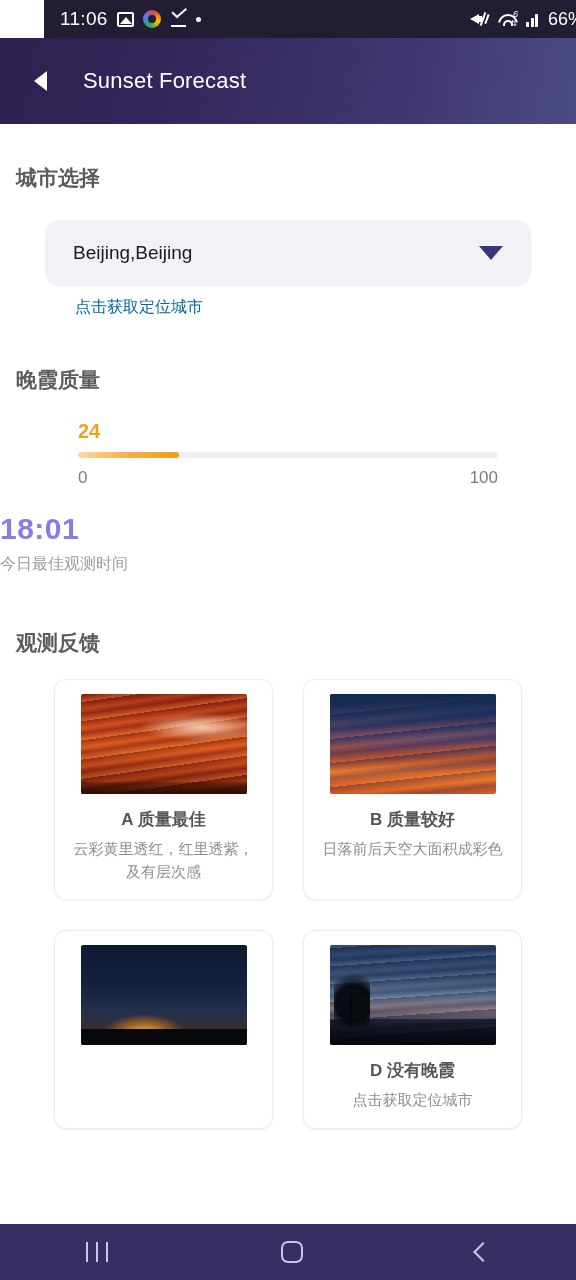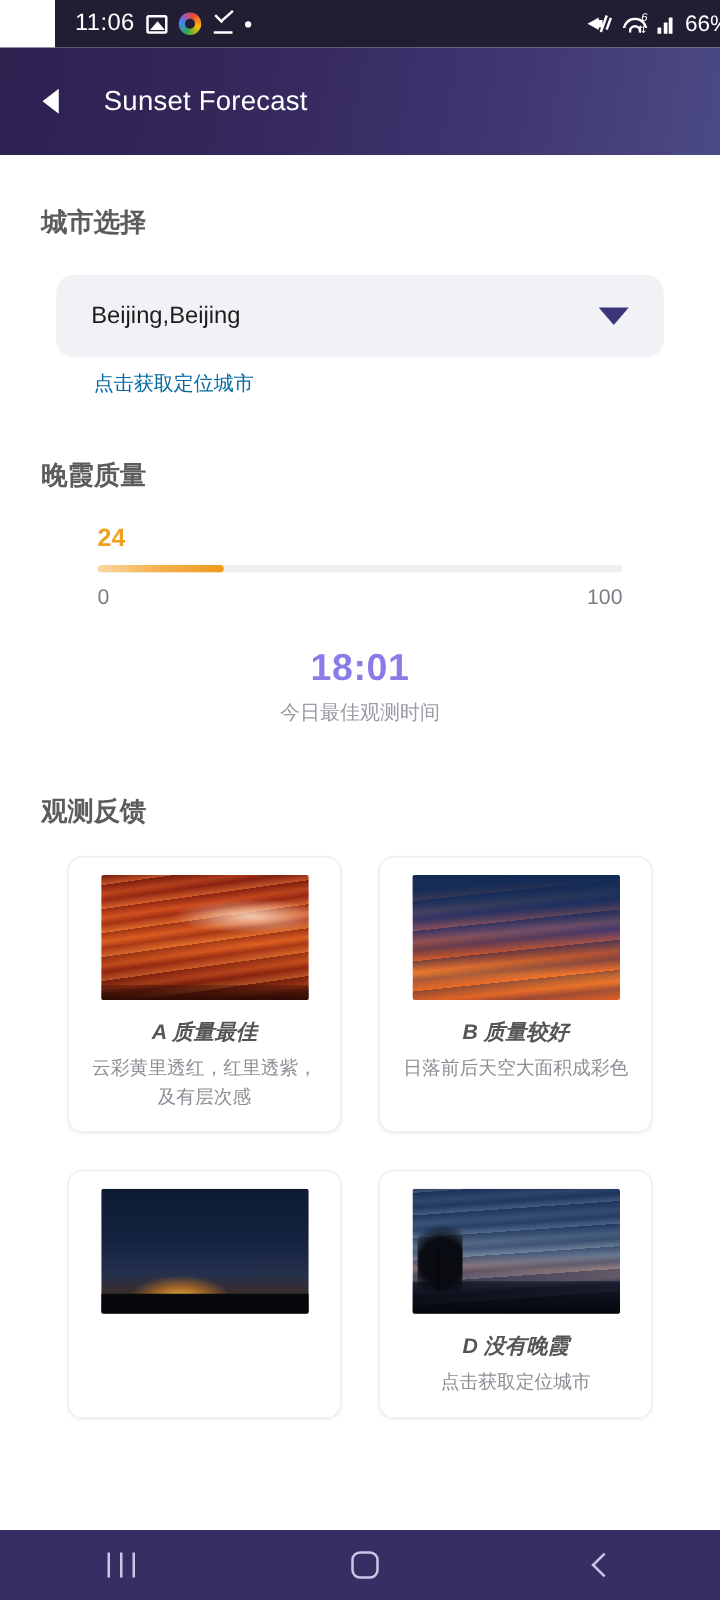--- a/index.html
+++ b/index.html
@@ -68,47 +68,47 @@
   .appbar{
     height:86px; width:100%;
     background:linear-gradient(100deg,#2d2150 0%,#34285c 35%,#3f3570 68%,#4b4a84 100%);
     display:flex; align-items:center; padding-left:34px; gap:36px;
   }
   .back-tri{width:0;height:0;border-top:10px solid transparent;border-bottom:10px solid transparent;border-right:13px solid #fff;}
   .appbar-title{color:#fff;font-size:22px;letter-spacing:.2px;}
 
   
   .content{ position:absolute; top:124px; left:0; right:0; bottom:56px; background:#fff; overflow:hidden;}
-  .sec-title{ font-size:21px; color:#5c5c5c; font-weight:bold; padding-left:33px;}
+  .sec-title{ font-size:21px; color:#5c5c5c; font-weight:bold; padding-left:16px;}
 
   .sel-wrap{ margin:28px 45px 0 45px; }
   .select{
     height:66px;border-radius:14px;background:#f1f2f6;
     display:flex;align-items:center;padding:0 28px;
   }
   .select-val{ font-size:19px;color:#1c1c1c; }
   .caret{margin-left:auto;width:0;height:0;border-left:12px solid transparent;border-right:12px solid transparent;border-top:14px solid #3b3579;}
   .loc-link{ margin:11px 0 0 30px; font-size:16px;color:#0369a1; }
 
   .bar-block{ margin:26px 78px 0 78px; }
   .bar-val{ font-size:20px;font-weight:bold;color:#f0a020; margin-bottom:9px;}
   .bar-track{ height:6px;border-radius:3px;background:#efeff1;position:relative;overflow:hidden;}
   .bar-fill{ height:100%;border-radius:3px;background:linear-gradient(90deg,#fbd9a3 0%,#f6b351 45%,#ee9a1c 100%);}
   .bar-scale{ display:flex;justify-content:space-between;margin-top:10px;font-size:17px;color:#7b7b85;}
 
-  .time-block{ text-align:center; margin-top:30px; }
+  .time-block{ text-align:left; margin-top:24px; }
   .time-val{ font-size:30px;font-weight:bold;color:#8a7ce8;letter-spacing:.5px;}
   .time-lbl{ font-size:16px;color:#9a9aa4;margin-top:8px;}
 
   
   .cards{ margin:22px 54px 0 54px; display:grid;grid-template-columns:1fr 1fr;gap:30px;}
   .card{ background:#fff;border:1px solid #ececec;border-radius:12px;padding:14px 12px 16px 12px;
          box-shadow:0 1px 3px rgba(0,0,0,.06); text-align:center;}
   .thumb{ width:166px;height:100px;margin:0 auto;border-radius:2px;overflow:hidden;position:relative;}
-  .card-title{ margin-top:14px;font-size:17px;font-weight:bold;color:#555;font-style:italic; }
+  .card-title{ margin-top:14px;font-size:17px;font-weight:bold;color:#555; }
   .card-desc{ margin-top:7px;font-size:15px;color:#8d8d95;line-height:1.5; }
 
   
   .thA{background:
       radial-gradient(ellipse 60% 22% at 72% 33%, rgba(255,226,200,.85) 0%, rgba(255,160,90,0) 62%),
       repeating-linear-gradient(-8deg, rgba(255,150,70,.40) 0px, rgba(120,25,15,.45) 7px, rgba(255,120,50,.25) 12px, rgba(90,18,12,.40) 19px),
       linear-gradient(180deg,#8c2312 0%,#c24018 28%,#d4561c 55%,#9c2f12 78%,#571709 100%);}
   .thA:after{content:"";position:absolute;left:0;right:0;bottom:0;height:12%;
       background:linear-gradient(180deg,rgba(50,10,6,.3),#2b0b05);}
   .thB{background:

